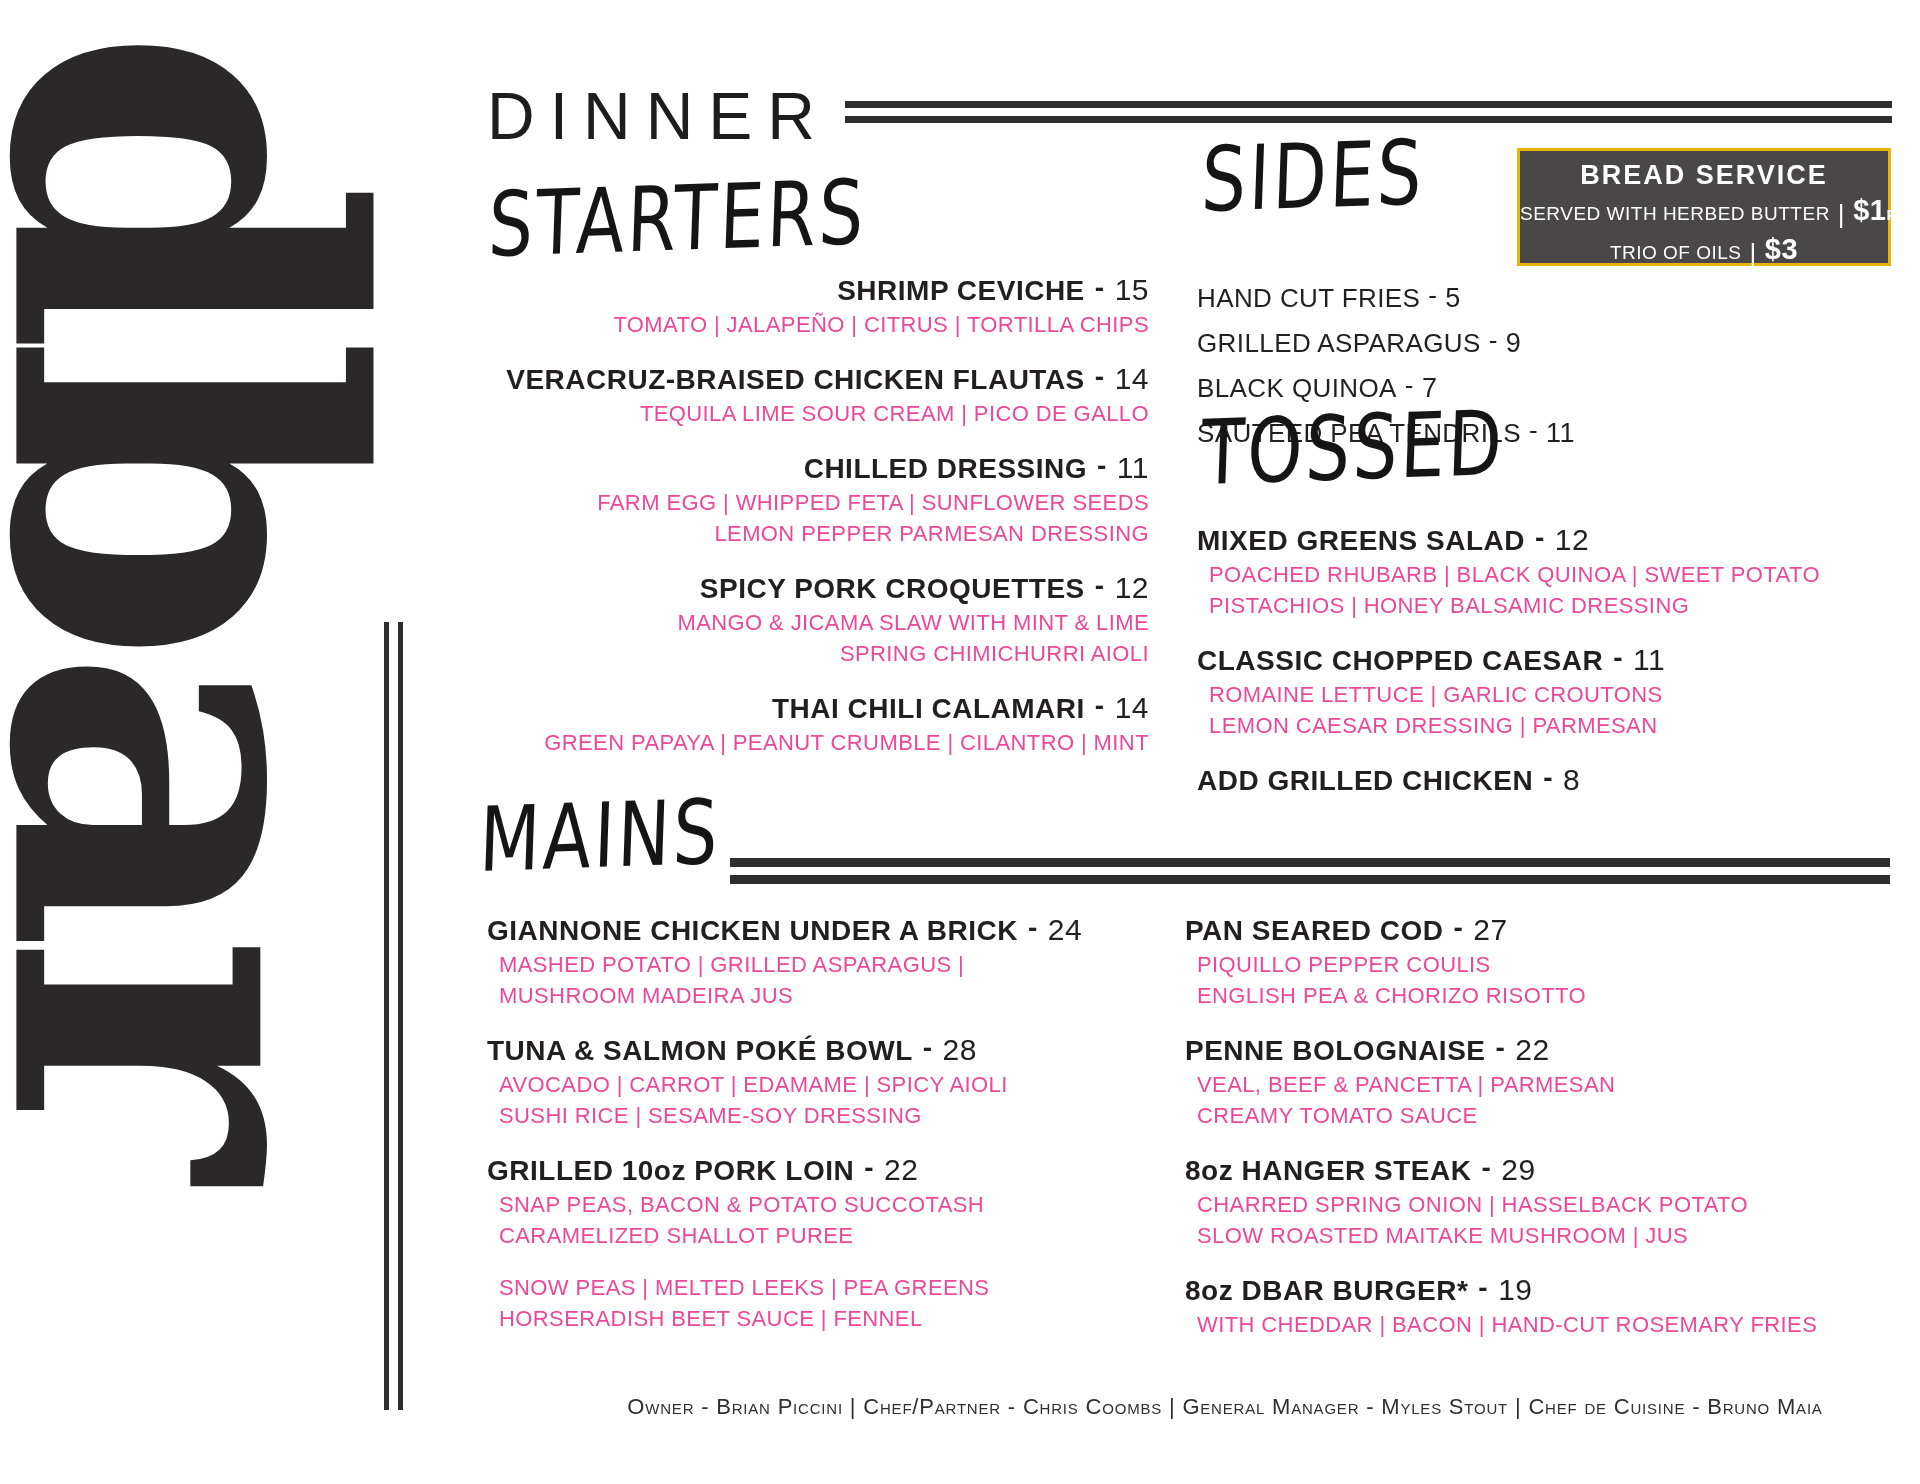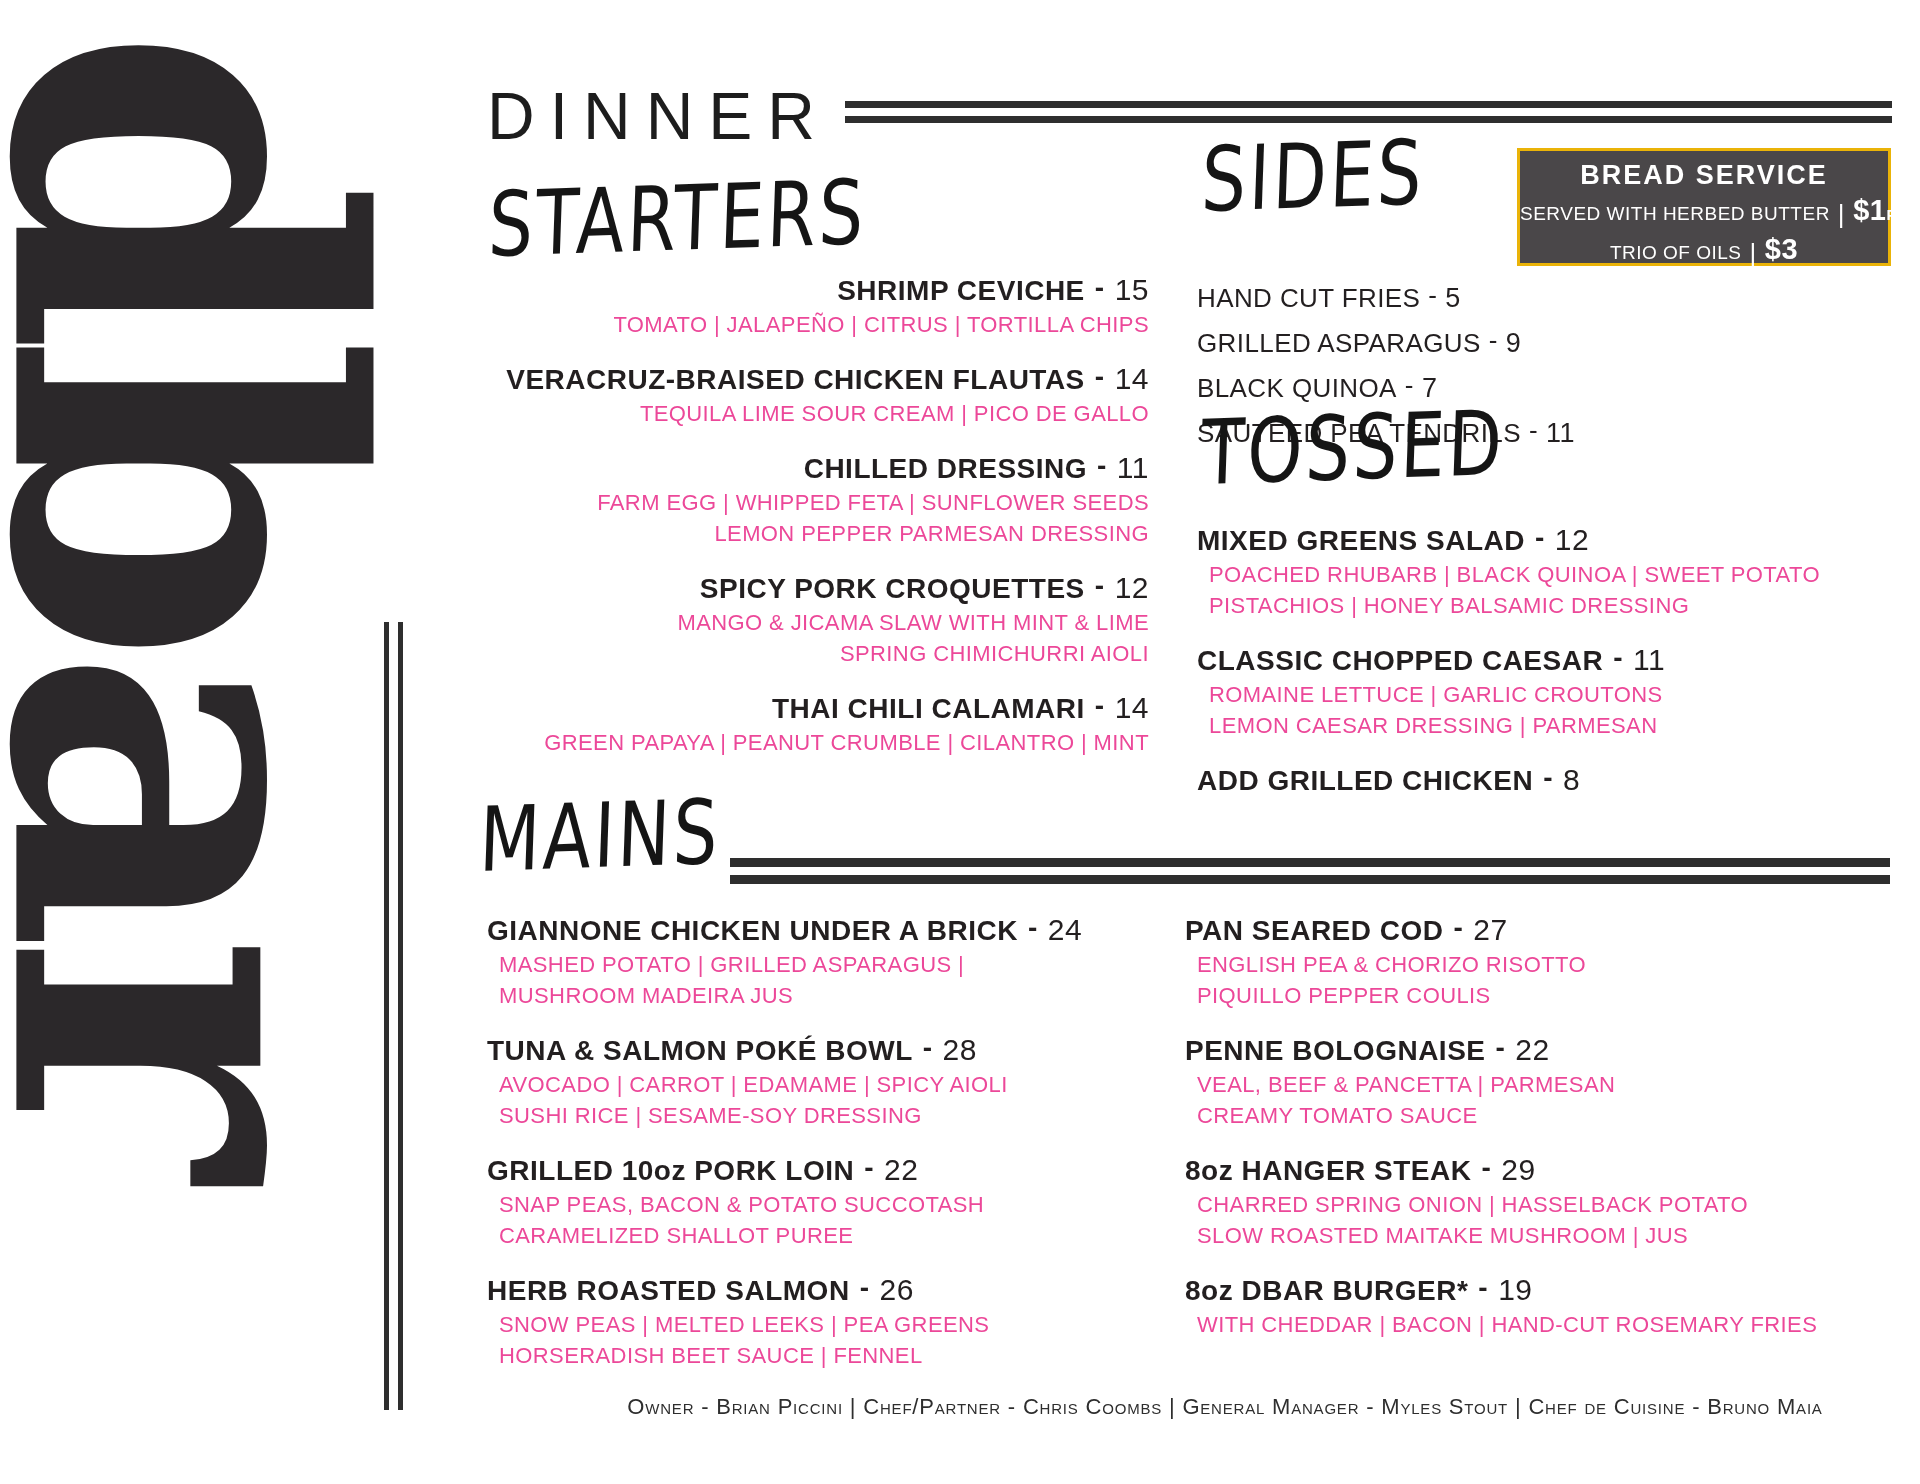--- a/index.html
+++ b/index.html
@@ -157,31 +157,30 @@
     <div class="nameline"><span>TUNA &amp; SALMON POKÉ BOWL</span><span class="dash">-</span><span class="price">28</span></div>
     <div class="desc">AVOCADO | CARROT | EDAMAME | SPICY AIOLI</div>
     <div class="desc">SUSHI RICE | SESAME-SOY DRESSING</div>
   </div>
   <div class="item">
     <div class="nameline"><span>GRILLED 10oz PORK LOIN</span><span class="dash">-</span><span class="price">22</span></div>
     <div class="desc">SNAP PEAS, BACON &amp; POTATO SUCCOTASH</div>
     <div class="desc">CARAMELIZED SHALLOT PUREE</div>
   </div>
   <div class="item">
-    <div class="nameline"><span>HERB ROASTED SALMON</span><span class="dash">-</span><span class="price">26</span></div>
     <div class="desc">SNOW PEAS | MELTED LEEKS | PEA GREENS</div>
     <div class="desc">HORSERADISH BEET SAUCE | FENNEL</div>
   </div>
 </div>
 
 <div class="list" style="left:1185px;top:912px;width:680px;">
   <div class="item">
     <div class="nameline"><span>PAN SEARED COD</span><span class="dash">-</span><span class="price">27</span></div>
+    <div class="desc">PIQUILLO PEPPER COULIS</div>
     <div class="desc">ENGLISH PEA &amp; CHORIZO RISOTTO</div>
-    <div class="desc">PIQUILLO PEPPER COULIS</div>
   </div>
   <div class="item">
     <div class="nameline"><span>PENNE BOLOGNAISE</span><span class="dash">-</span><span class="price">22</span></div>
     <div class="desc">VEAL, BEEF &amp; PANCETTA | PARMESAN</div>
     <div class="desc">CREAMY TOMATO SAUCE</div>
   </div>
   <div class="item">
     <div class="nameline"><span>8oz HANGER STEAK</span><span class="dash">-</span><span class="price">29</span></div>
     <div class="desc">CHARRED SPRING ONION |  HASSELBACK POTATO</div>
     <div class="desc">SLOW ROASTED MAITAKE MUSHROOM | JUS</div>

